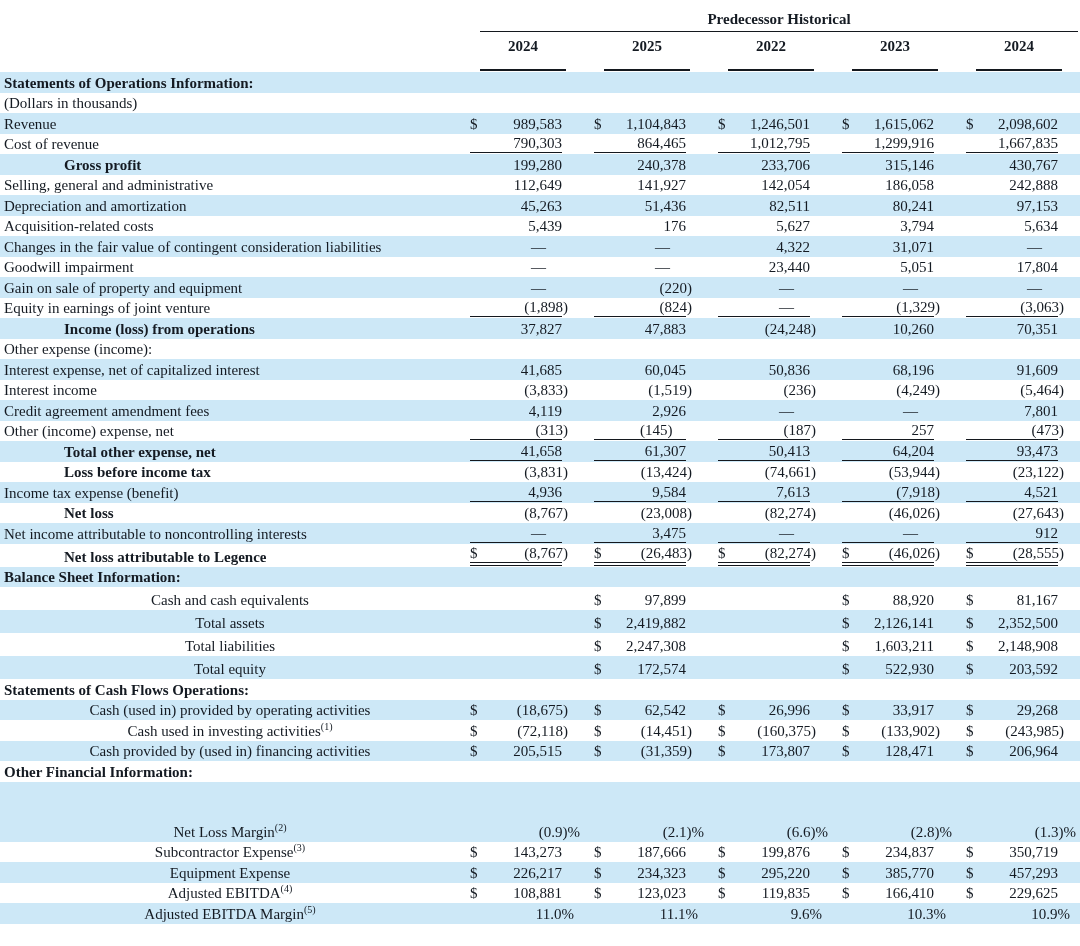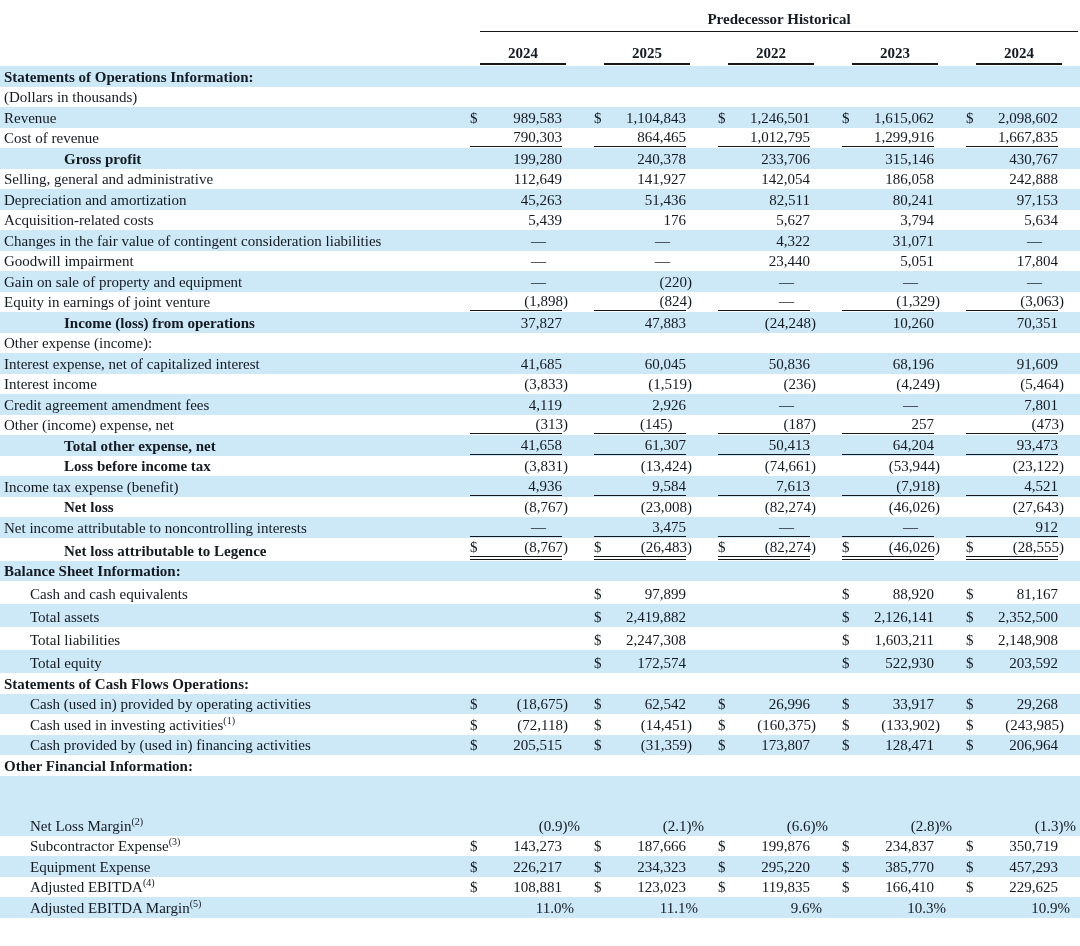--- a/index.html
+++ b/index.html
@@ -18,28 +18,28 @@
   table{width:1080px;table-layout:fixed;border-collapse:collapse;font-size:15px;color:var(--text);}
   col.c-label{width:460px;}
   col.c-num{width:124px;}
   td{padding:0;vertical-align:bottom;}
   
   thead tr.r1{height:28px;}
   thead tr.r2{height:70px;}
   thead tr.r3{height:32px;}
   .tophdr{font-weight:bold;text-align:center;border-bottom:1.5px solid var(--rule);margin:0 2px 0 20px;padding-bottom:3px;line-height:18px;}
   .grp{font-weight:bold;text-align:center;border-bottom:1.5px solid var(--rule);margin:0 24px;padding-bottom:4px;line-height:17.5px;}
-  .ycell{font-weight:bold;text-align:center;border-bottom:2.5px solid var(--rule);margin:12px 18px 1px 20px;padding-bottom:1px;line-height:18px;}
+  .ycell{font-weight:bold;text-align:center;border-bottom:2.5px solid var(--rule);margin:5px 18px 1px 20px;padding-bottom:14px;line-height:18px;}
   
   tbody tr{height:20.5px;}
   tbody tr.tall{height:23px;}
   tbody tr.stripe{background:var(--stripe);}
   td.label .lbl{line-height:19px;white-space:nowrap;}
   .ind0{padding-left:4px;}
-  .ind1{padding-left:30px;}
+  .ind1{text-align:center;}
   .ind2{padding-left:64px;}
   .b{font-weight:bold;}
   sup{font-size:10px;line-height:0;}
   td.num .cell{display:flex;align-items:baseline;margin:0 22px 1px 10px;min-height:18px;line-height:18px;}
   .cur{flex:none;}
   .val{margin-left:auto;white-space:nowrap;}
   tr.rule-s td.num .cell{border-bottom:1.5px solid var(--rule);}
   tr.rule-d td.num .cell{border-bottom:4px double var(--rule);}
 </style>
 </head>

